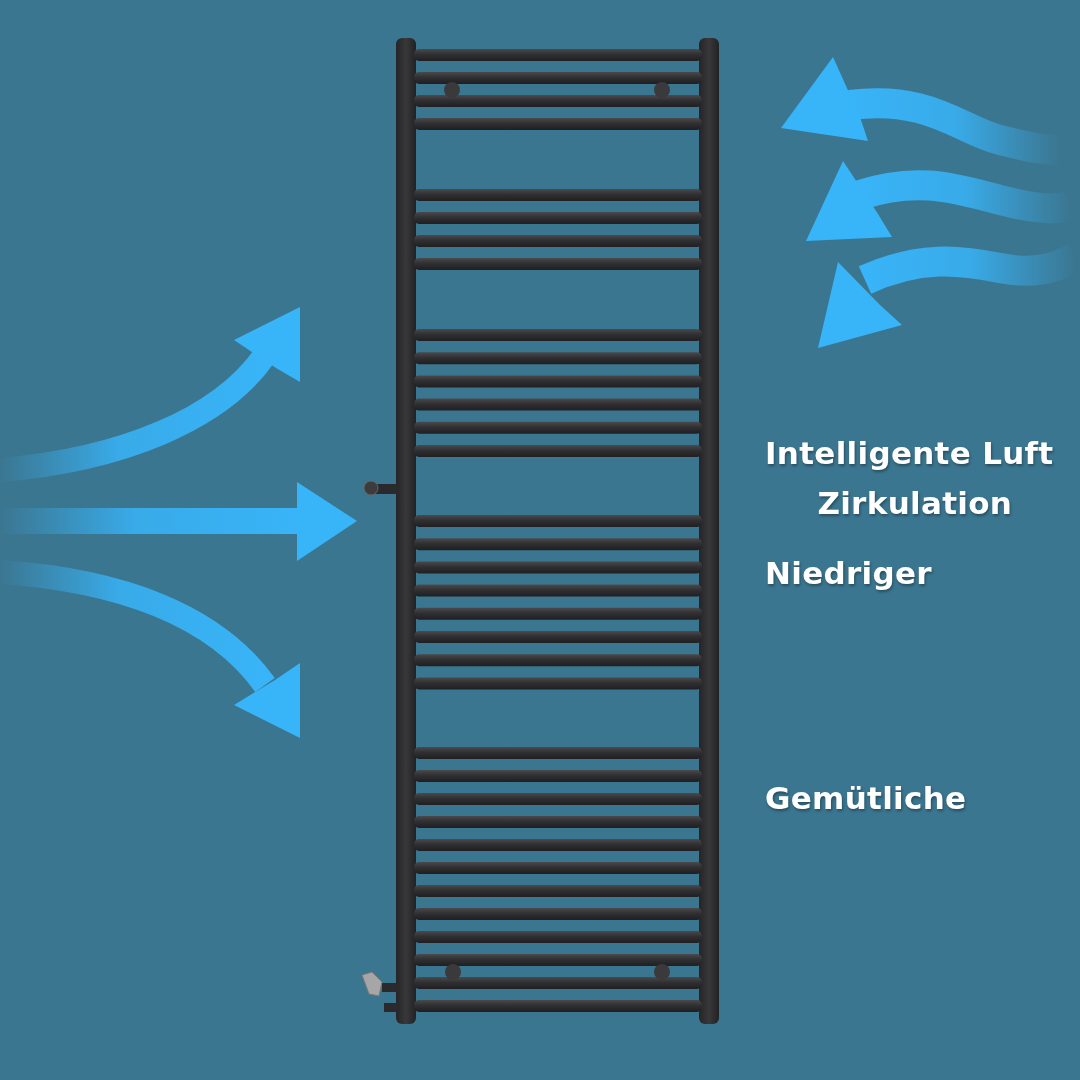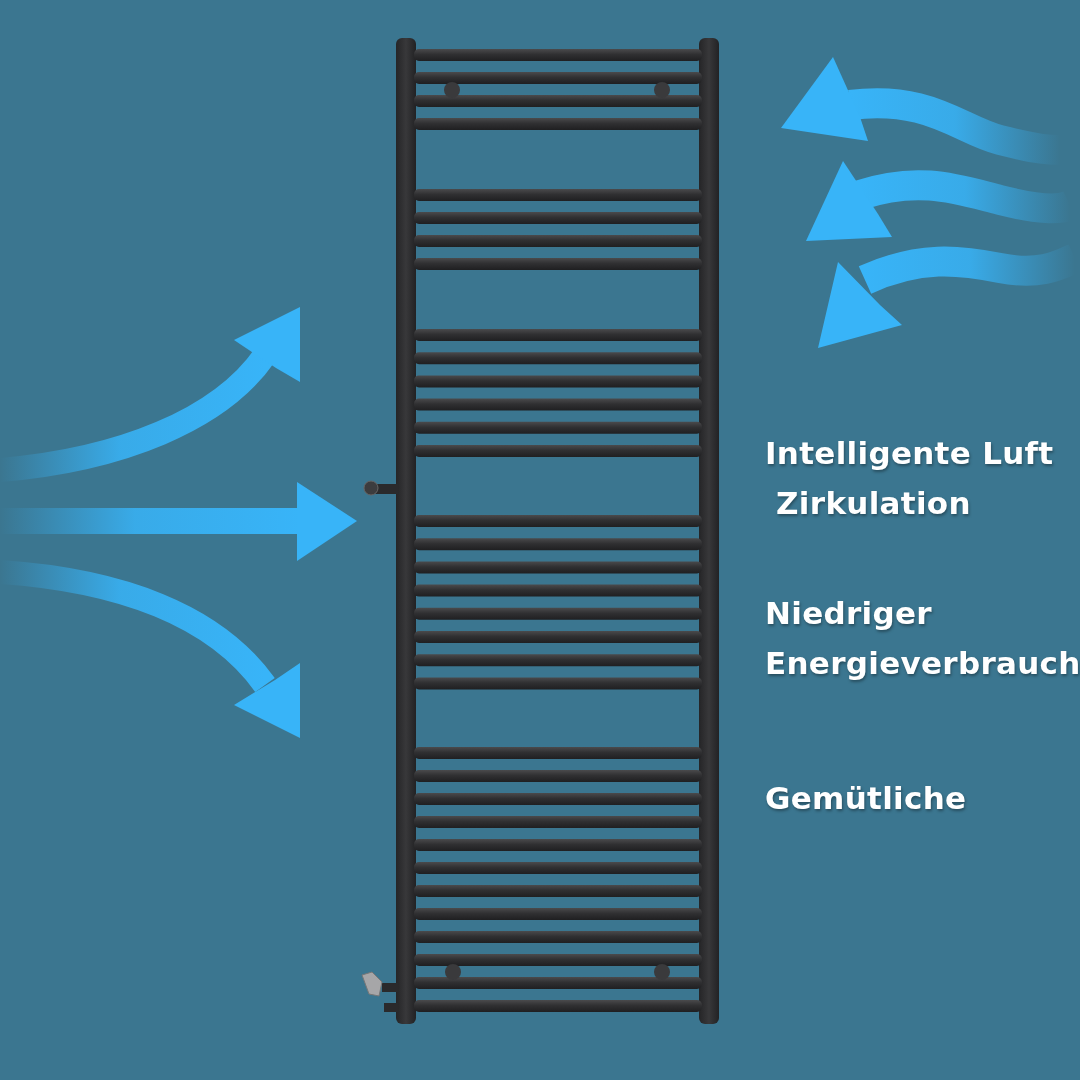--- a/index.html
+++ b/index.html
@@ -113,21 +113,20 @@
     <circle cx="371" cy="488" r="7" fill="#3c3c3e" stroke="#666" stroke-width="1"></circle>
 
     <rect x="382" y="983" width="16" height="9" fill="#2a2a2c"></rect>
     <rect x="384" y="1003" width="14" height="9" fill="#2a2a2c"></rect>
     <path d="M362 975 l10 -3 l10 10 l-3 14 l-10 -2 z" fill="#a6a6a8" stroke="#777" stroke-width="1"></path>
   </g>
 </svg>
 
 <div class="feature" style="top:428px;">
   <span>Intelligente Luft</span>
-  <span style="white-space:pre;"> Zirkulation</span>
+  <span style="white-space:pre;text-align:center;"> Zirkulation</span>
 </div>
-<div class="feature" style="top:588px;">
+<div class="feature" style="top:548px;">
   <span>Niedriger</span>
-  <span>Energieverbrauch</span>
 </div>
 <div class="feature" style="top:773px;">
   <span>Gemütliche</span>
 </div>
 
 </body></html>

